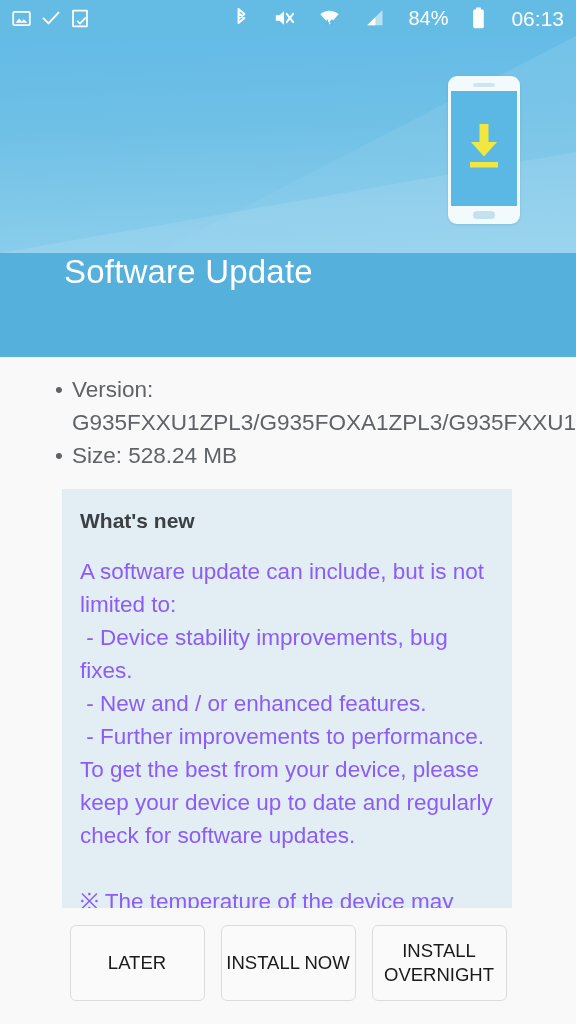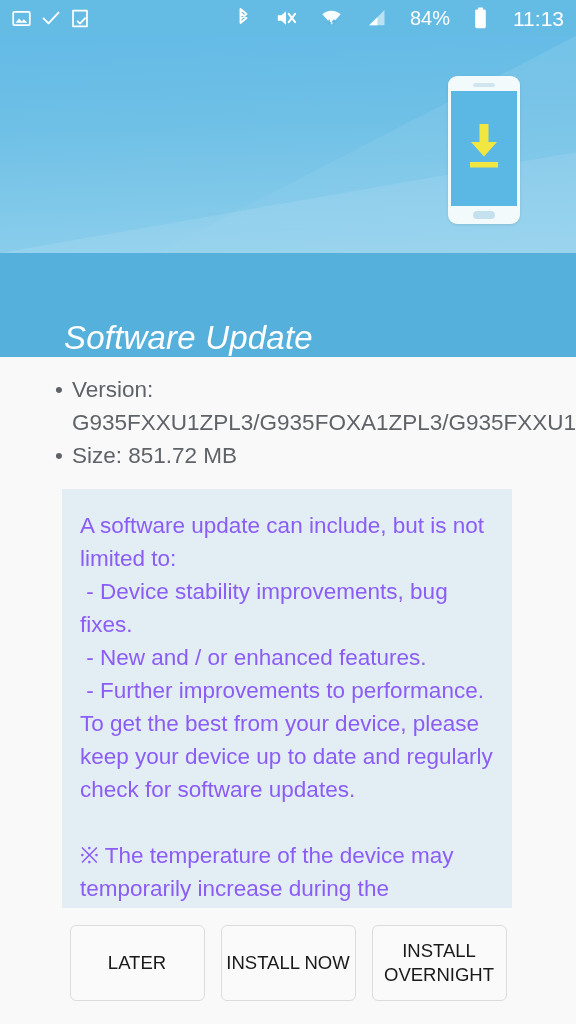--- a/index.html
+++ b/index.html
@@ -136,22 +136,21 @@
   }
 
   
   .titlebar {
     position: absolute;
     top: 253px; left: 0;
     width: 576px;
     height: 104px;
     background: #55b0dc;
     display: flex;
-    align-items: flex-end;
-    font-style: italic;
+    align-items: flex-start;
   }
   .title-text {
     color: #ffffff;
     font-size: 33px;
     margin-left: 64px;
     font-weight: normal;
     letter-spacing: 0.2px;
   }
 
   
@@ -283,21 +282,21 @@
             <path d="M11.4 9.2v8H3.2z" fill="#ffffff"></path>
           </svg>
       </span>
       <span class="sb-text">84%</span>
       <span class="sb-icon">
         <svg width="13" height="22" viewBox="0 0 13 22">
             <rect x="4" y="0.6" width="5" height="2.2" rx="0.6" fill="#ffffff"></rect>
             <rect x="1.2" y="2.6" width="10.6" height="18.6" rx="1.4" fill="#ffffff"></rect>
           </svg>
       </span>
-      <span class="sb-clock">11:13</span>
+      <span class="sb-clock">06:13</span>
     </div>
   </div>
 
   <div class="hero">
     <div class="hero-wedge-a"></div>
     <div class="hero-wedge-b"></div>
 
     <div class="phone">
       <div class="phone-screen"></div>
       <div class="phone-speaker"></div>
@@ -313,25 +312,26 @@
     <div class="title-text">Software Update</div>
   </div>
 
   <div class="content">
 
     <div class="meta">
       <div class="meta-line">
         <span class="bullet">•</span><span>Version: G935FXXU1ZPL3/G935FOXA1ZPL3/G935FXXU1ZPL3</span>
       </div>
       <div class="meta-line">
-        <span class="bullet">•</span><span>Size: 851.72 MB</span>
+        <span class="bullet">•</span><span>Size: 528.24 MB</span>
       </div>
     </div>
 
     <div class="whatsnew-box">
+      <div class="wn-title">What's new</div>
       <div class="wn-body">A software update can include, but is not limited to:
  - Device stability improvements, bug fixes.
  - New and / or enhanced features.
  - Further improvements to performance.
 To get the best from your device, please keep your device up to date and regularly check for software updates.
 
 ※ The temperature of the device may temporarily increase during the</div>
     </div>
 
     <div class="buttons">

